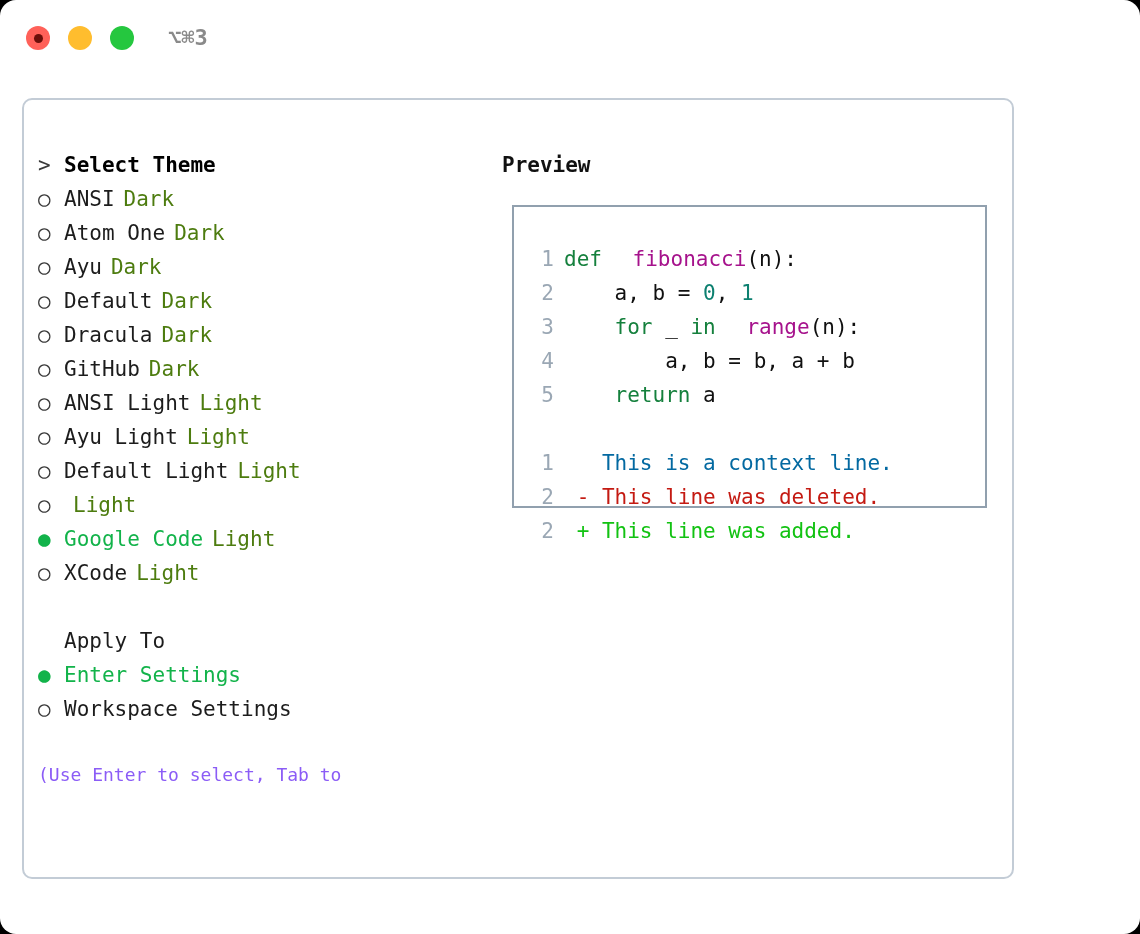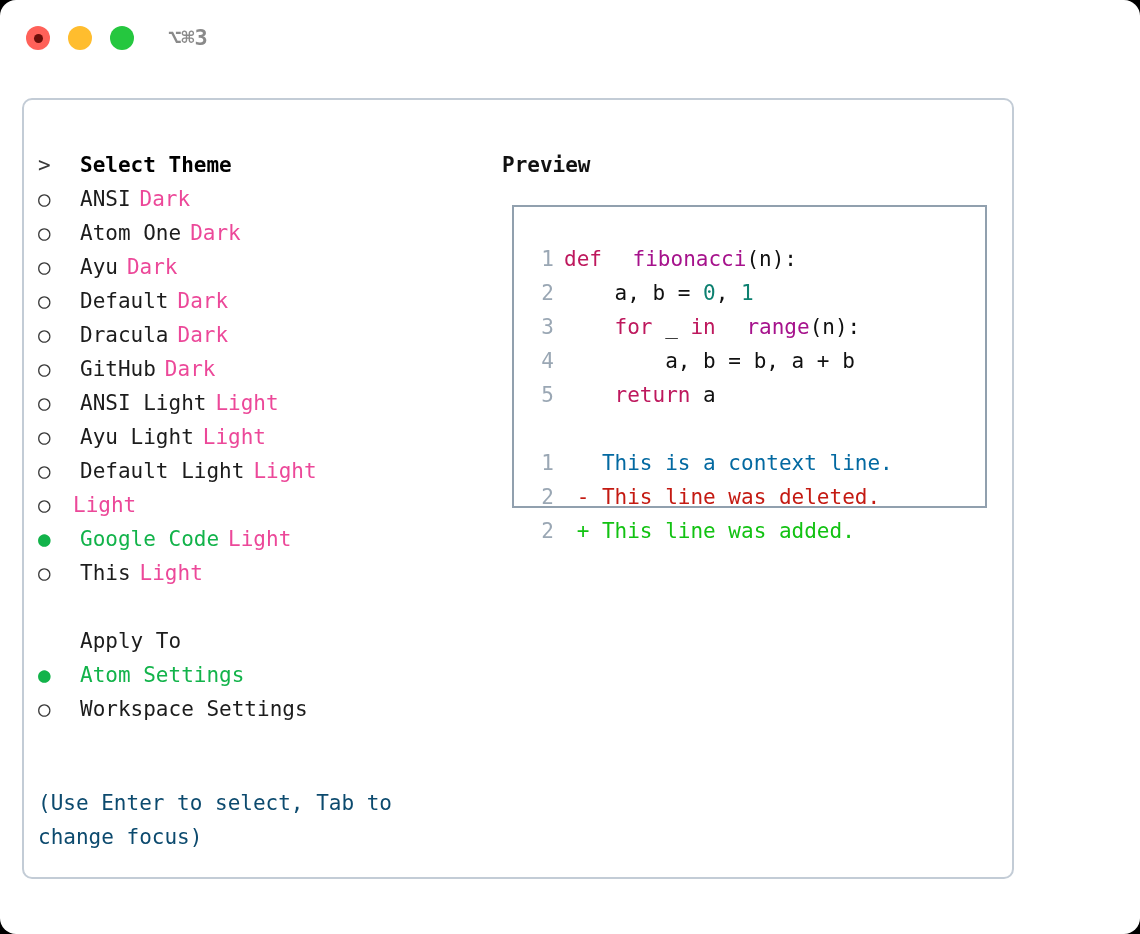--- a/index.html
+++ b/index.html
@@ -101,37 +101,37 @@
   .bullet {
     display: inline-block;
     width: 26px;
     flex: 0 0 26px;
     text-align: left;
     font-size: 21px;
     color: #3a3a3a;
   }
   .bullet.sel { color: #12b34a; }
   .bullet.blank { color: transparent; }
-  .row-label { color: #1c1c1c; margin-left: 16px; }
+  .row-label { color: #1c1c1c; }
   .row.heading .row-label { font-weight: 700; color: #000000; }
   .row.selected .row-label { color: #12b34a; }
   .variant {
-    color: #ec4899;
+    color: #4d7c0f;
     margin-left: 9px;
   }
   .spacer { height: 34px; }
 
   .hint {
     position: absolute;
     left: 14px;
-    top: 686px;
+    top: 658px;
     width: 420px;
-    font-size: 21px;
-    line-height: 34px;
-    color: #0c4a6e;
+    font-size: 18px;
+    line-height: 34px;
+    color: #8b5cf6;
   }
 
   
   .right-col {
     position: absolute;
     left: 478px;
     top: 48px;
     width: 500px;
   }
   .preview-title {
@@ -159,21 +159,21 @@
     white-space: pre;
   }
   .cline { display: block; height: 34px; }
   .ln {
     display: inline-block;
     width: 26px;
     text-align: right;
     color: #9aa7b4;
     margin-right: 10px;
   }
-  .kw  { color: #be185d; text-align: right; }
+  .kw  { color: #15803d; text-align: right; }
   .fn  { color: #a6128c; margin-left: 18px; }
   .num { color: #0d8070; }
   .pl  { color: #101010; }
   .ctx { color: #0369a1; }
   .del { color: #c41a12; }
   .add { color: #12c212; }
   .gap { display: block; height: 34px; }
 </style>
 </head>
 <body>
@@ -248,47 +248,46 @@
             <span class="bullet">○</span>
             <span class="variant">Light</span>
           </div>
           <div class="row selected">
             <span class="bullet sel">●</span>
             <span class="row-label">Google Code</span>
             <span class="variant">Light</span>
           </div>
           <div class="row">
             <span class="bullet">○</span>
-            <span class="row-label">This</span>
+            <span class="row-label">XCode</span>
             <span class="variant">Light</span>
           </div>
         </div>
 
       <div class="spacer"></div>
 
       <div class="row">
         <span class="bullet blank">○</span>
         <span class="row-label">Apply To</span>
       </div>
 
       <div id="apply-list">
           <div class="row selected">
             <span class="bullet sel">●</span>
-            <span class="row-label">Atom Settings</span>
+            <span class="row-label">Enter Settings</span>
           </div>
           <div class="row">
             <span class="bullet">○</span>
             <span class="row-label">Workspace Settings</span>
           </div>
         </div>
     </div>
 
     <div class="hint">
       <div>(Use Enter to select, Tab to</div>
-      <div>change focus)</div>
     </div>
 
     <div class="right-col">
       <div class="preview-title">Preview</div>
       <div class="preview-box">
         <div class="code" id="code-block"><span class="cline"><span class="ln">1</span><span class="kw">def </span><span class="fn">fibonacci</span><span class="pl">(n):</span></span><span class="cline"><span class="ln">2</span><span class="pl">    a, b = </span><span class="num">0</span><span class="pl">, </span><span class="num">1</span></span><span class="cline"><span class="ln">3</span><span class="pl">    </span><span class="kw">for</span><span class="pl"> _ </span><span class="kw">in</span><span class="pl"> </span><span class="fn">range</span><span class="pl">(n):</span></span><span class="cline"><span class="ln">4</span><span class="pl">        a, b = b, a + b</span></span><span class="cline"><span class="ln">5</span><span class="pl">    </span><span class="kw">return</span><span class="pl"> a</span></span><span class="gap"></span><span class="cline"><span class="ln">1</span><span class="ctx">  </span><span class="ctx"> This is a context line.</span></span><span class="cline"><span class="ln">2</span><span class="del"> -</span><span class="del"> This line was deleted.</span></span><span class="cline"><span class="ln">2</span><span class="add"> +</span><span class="add"> This line was added.</span></span></div>
       </div>
     </div>
 
   </div>

